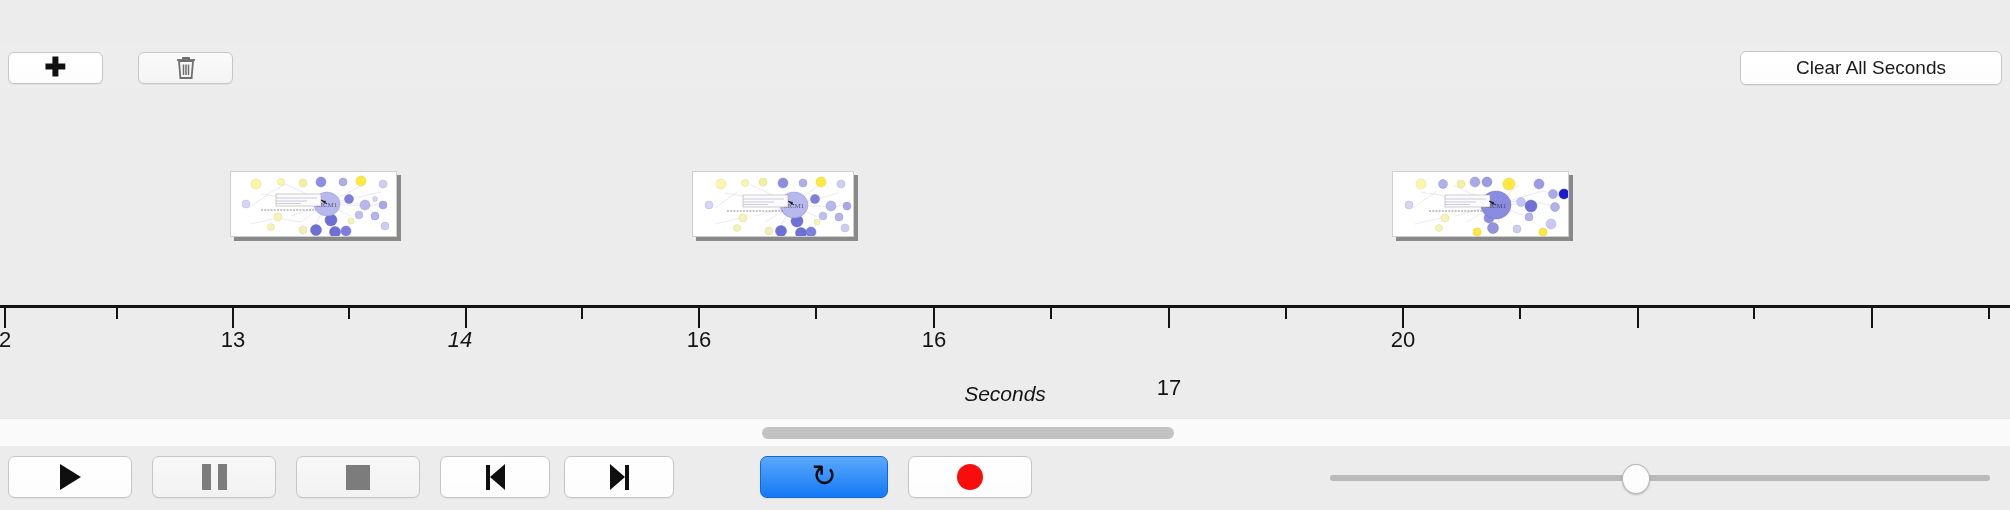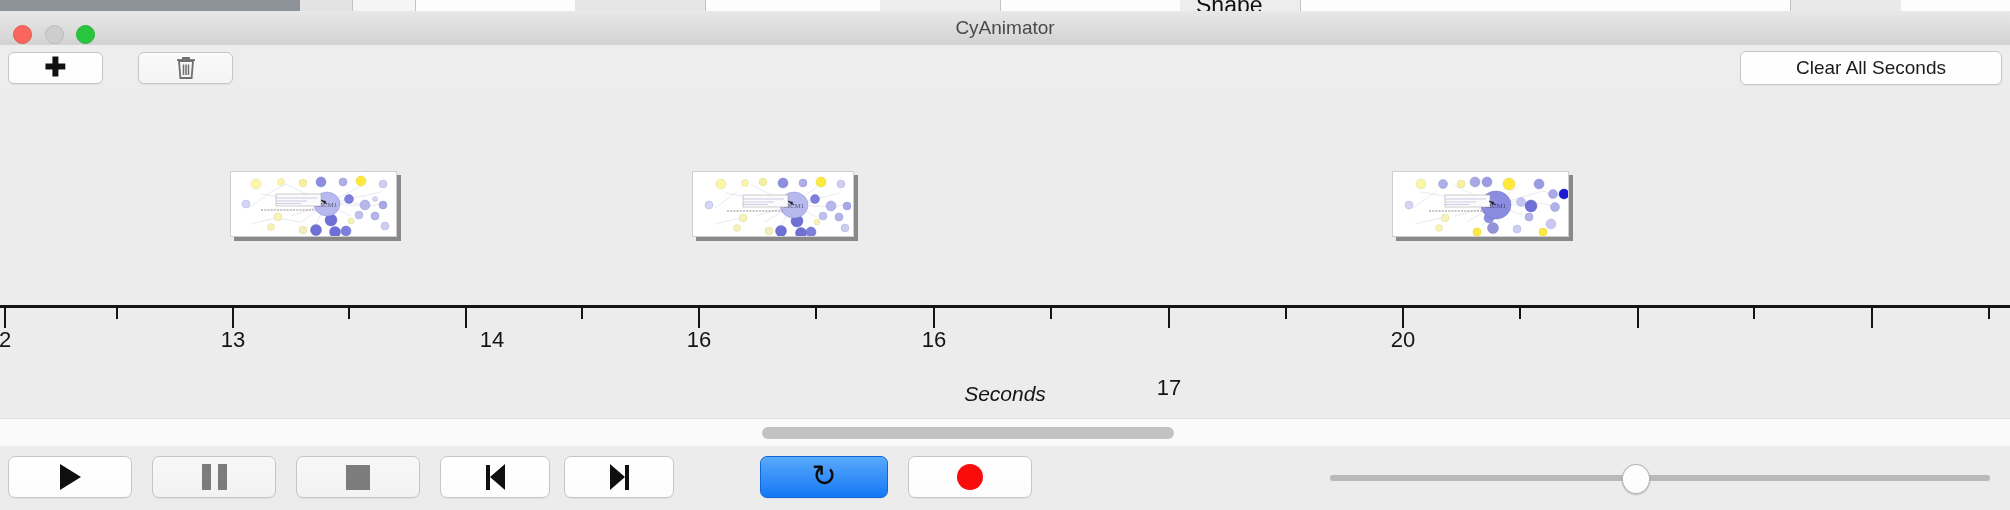--- a/index.html
+++ b/index.html
@@ -154,37 +154,21 @@
     position:absolute;left:302px;top:8px;width:26px;height:28px;
     border-radius:50%;background:#fdfdfd;border:1px solid #b5b5b5;
     box-shadow:0 1px 2px rgba(0,0,0,.22);
   }
 </style>
 </head>
 <body>
 
 <div id="app">
 
-  <div class="bg-strip">
-    <div class="bg-dark"></div>
-    <div class="bg-cellA"></div>
-    <div class="bg-cellB"></div>
-    <div class="bg-cellC"></div>
-    <div class="bg-cellD"></div>
-    <div class="bg-cellE"></div>
-    <div class="bg-cellF"></div>
-    <div class="bg-glyph" style="left:1196px;">Shape</div>
-  </div>
-
-  <div class="titlebar">
-    <div class="traffic tl-close"></div>
-    <div class="traffic tl-min"></div>
-    <div class="traffic tl-max"></div>
-    <div class="win-title">CyAnimator</div>
-  </div>
+
 
   <div class="toolbar">
     <div class="btn" id="add-frame-btn">
       <span class="plus-ico">✚</span>
     </div>
     <div class="btn flat" id="delete-frame-btn">
       <svg width="22" height="26" viewBox="0 0 22 26">
         <path d="M2 5 H20" stroke="#6f6f6f" stroke-width="1.8" fill="none"></path>
         <path d="M8 5 V3 H14 V5" stroke="#6f6f6f" stroke-width="1.8" fill="none"></path>
         <path d="M4 6 H18 L16.6 23 H5.4 Z" stroke="#6f6f6f" stroke-width="1.8" fill="none"></path>
@@ -322,21 +306,21 @@
   <div class="ruler">
     <div class="axis"></div>
     <div id="ticks-host">
         <div class="tick major" style="left: 4px;"></div>
         <div class="tick-label" style="left: 5px;">2</div>
         <div class="tick minor" style="left: 116px;"></div>
         <div class="tick major" style="left: 232px;"></div>
         <div class="tick-label" style="left: 233px;">13</div>
         <div class="tick minor" style="left: 348px;"></div>
         <div class="tick major" style="left: 465px;"></div>
-        <div class="tick-label" style="left: 492px;">14</div>
+        <div class="tick-label" style="left: 460px; font-style: italic;">14</div>
         <div class="tick minor" style="left: 581px;"></div>
         <div class="tick major" style="left: 698px;"></div>
         <div class="tick-label" style="left: 699px;">16</div>
         <div class="tick minor" style="left: 815px;"></div>
         <div class="tick major" style="left: 933px;"></div>
         <div class="tick-label" style="left: 934px;">16</div>
         <div class="tick minor" style="left: 1050px;"></div>
         <div class="tick major" style="left: 1168px;"></div>
         <div class="tick-label" style="left: 1169px; margin-top: 48px;">17</div>
         <div class="tick minor" style="left: 1285px;"></div>

